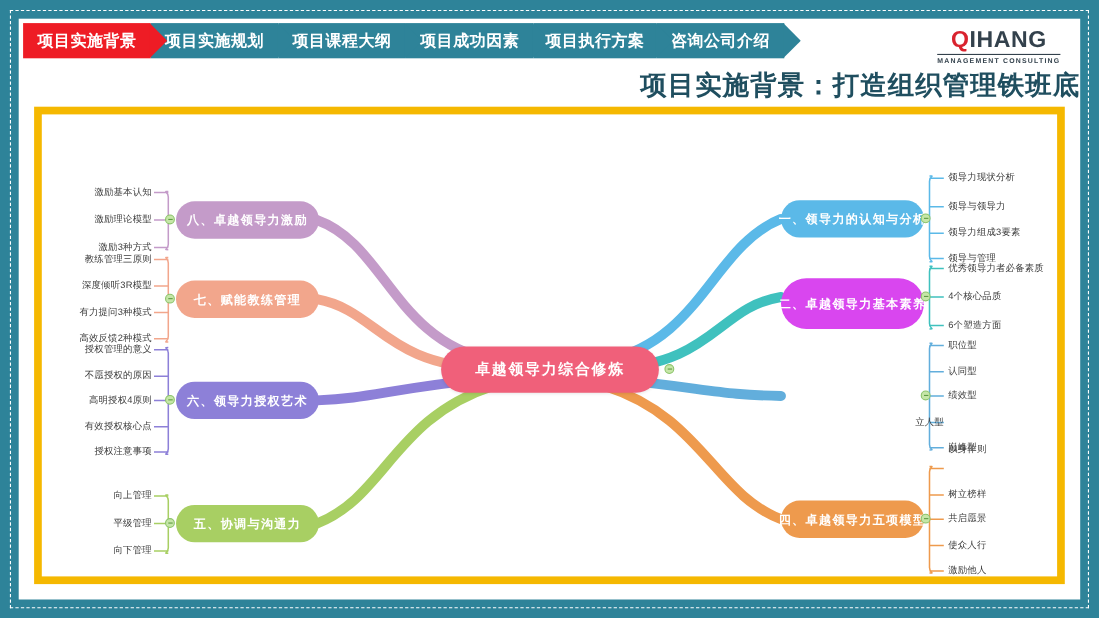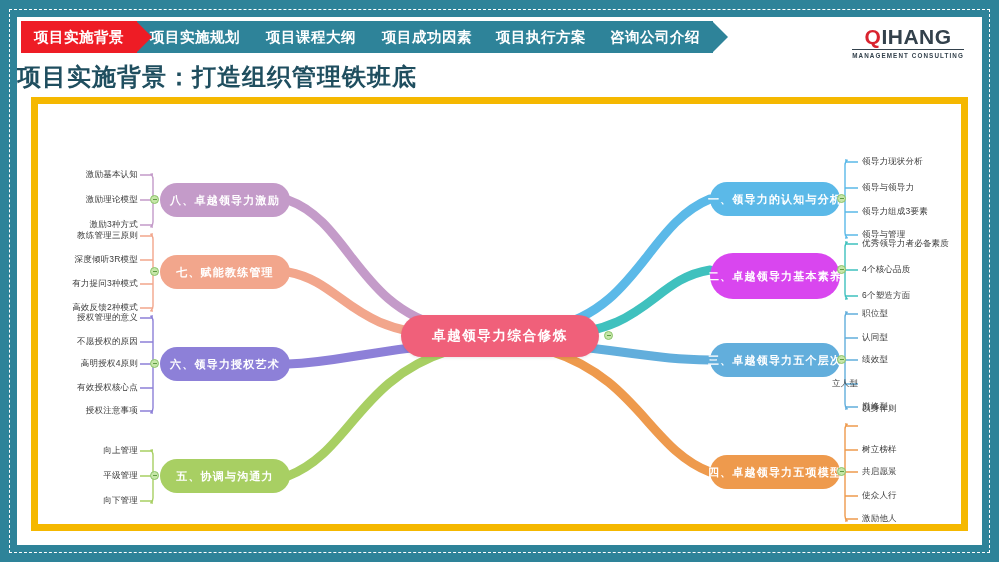--- a/index.html
+++ b/index.html
@@ -45,21 +45,21 @@
   .logo-main{font-size:21px;font-weight:bold;letter-spacing:.5px;line-height:1;}
   .logo-q{color:#D9232E;}
   .logo-rest{color:#33414C;}
   .logo-sub{
     font-size:6.3px;color:#33414C;letter-spacing:1.1px;
     border-top:1.6px solid #33414C;margin-top:2px;padding-top:2px;font-weight:bold;
   }
 
   
   .title{
-    position:absolute;left:0;top:44px;width:965px;text-align:left;
+    position:absolute;left:0;top:44px;width:965px;text-align:right;
     font-size:24px;font-weight:bold;color:#1F4E5F;letter-spacing:1px;
   }
 
   
   .gold-frame{
     position:absolute;left:14px;top:80px;width:937px;height:434px;
     background:#F5B800;box-sizing:border-box;padding:7px;
   }
   .map-panel{
     position:relative;width:100%;height:100%;background:#ffffff;overflow:hidden;
@@ -239,23 +239,20 @@
         <div class="leaf leaf-r" style="left:824px;top:125px;">领导与管理</div>
 
         <div class="node" style="left:672px;top:149px;width:130px;height:46px;background:#d946ef;">
           <span>二、卓越领导力基本素养</span>
         </div>
         <div class="dot" style="left:799px;top:161px;"></div>
         <div class="leaf leaf-r" style="left:824px;top:134px;">优秀领导力者必备素质</div>
         <div class="leaf leaf-r" style="left:824px;top:160px;">4个核心品质</div>
         <div class="leaf leaf-r" style="left:824px;top:186px;">6个塑造方面</div>
 
-        <div class="node" style="left:672px;top:239px;width:130px;height:34px;background:#62AEDC;">
-          <span>三、卓越领导力五个层次</span>
-        </div>
         <div class="dot" style="left:799px;top:251px;"></div>
         <div class="leaf leaf-r" style="left:824px;top:204px;">职位型</div>
         <div class="leaf leaf-r" style="left:824px;top:228px;">认同型</div>
         <div class="leaf leaf-r" style="left:824px;top:250px;">绩效型</div>
         <div class="leaf leaf-r" style="left:794px;top:274px;">立人型</div>
         <div class="leaf leaf-r" style="left:824px;top:297px;">巅峰型</div>
 
         <div class="node" style="left:672px;top:351px;width:130px;height:34px;background:#EE9A4D;justify-content:center;">
           <span>四、卓越领导力五项模型</span>
         </div>

